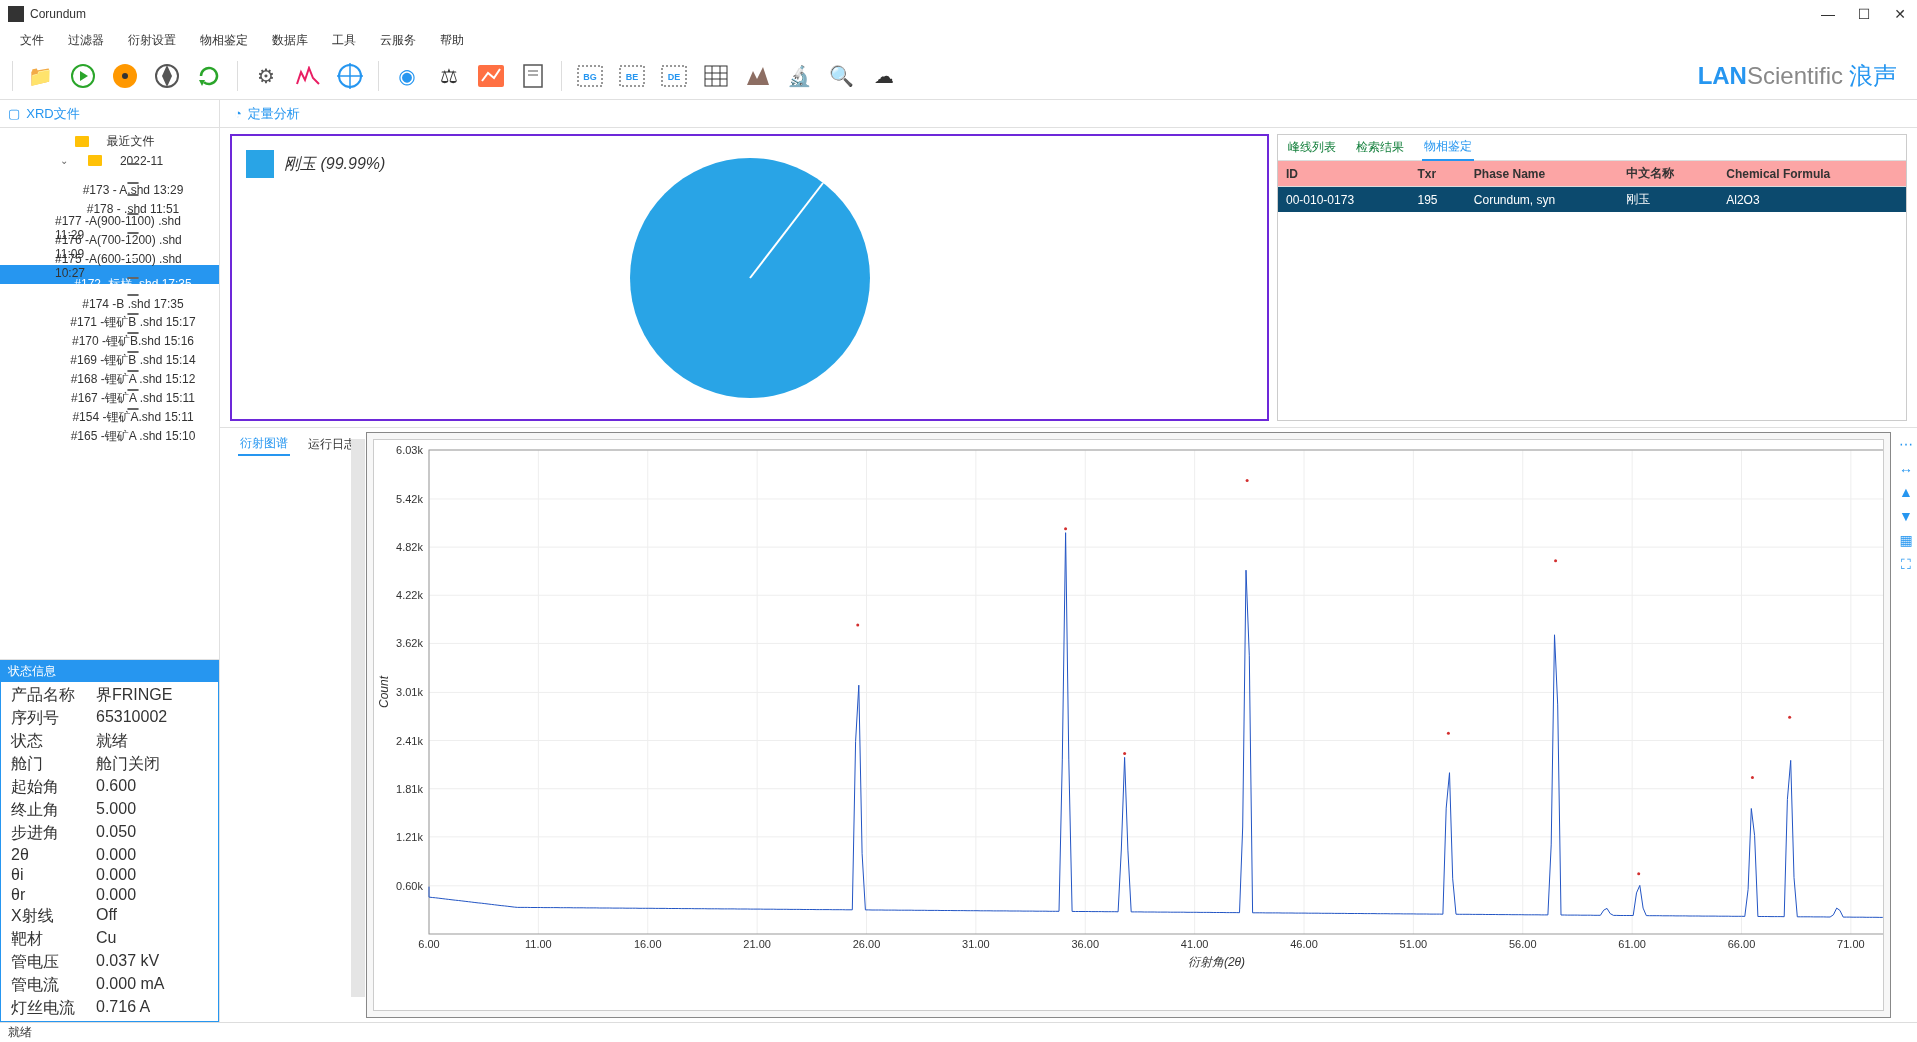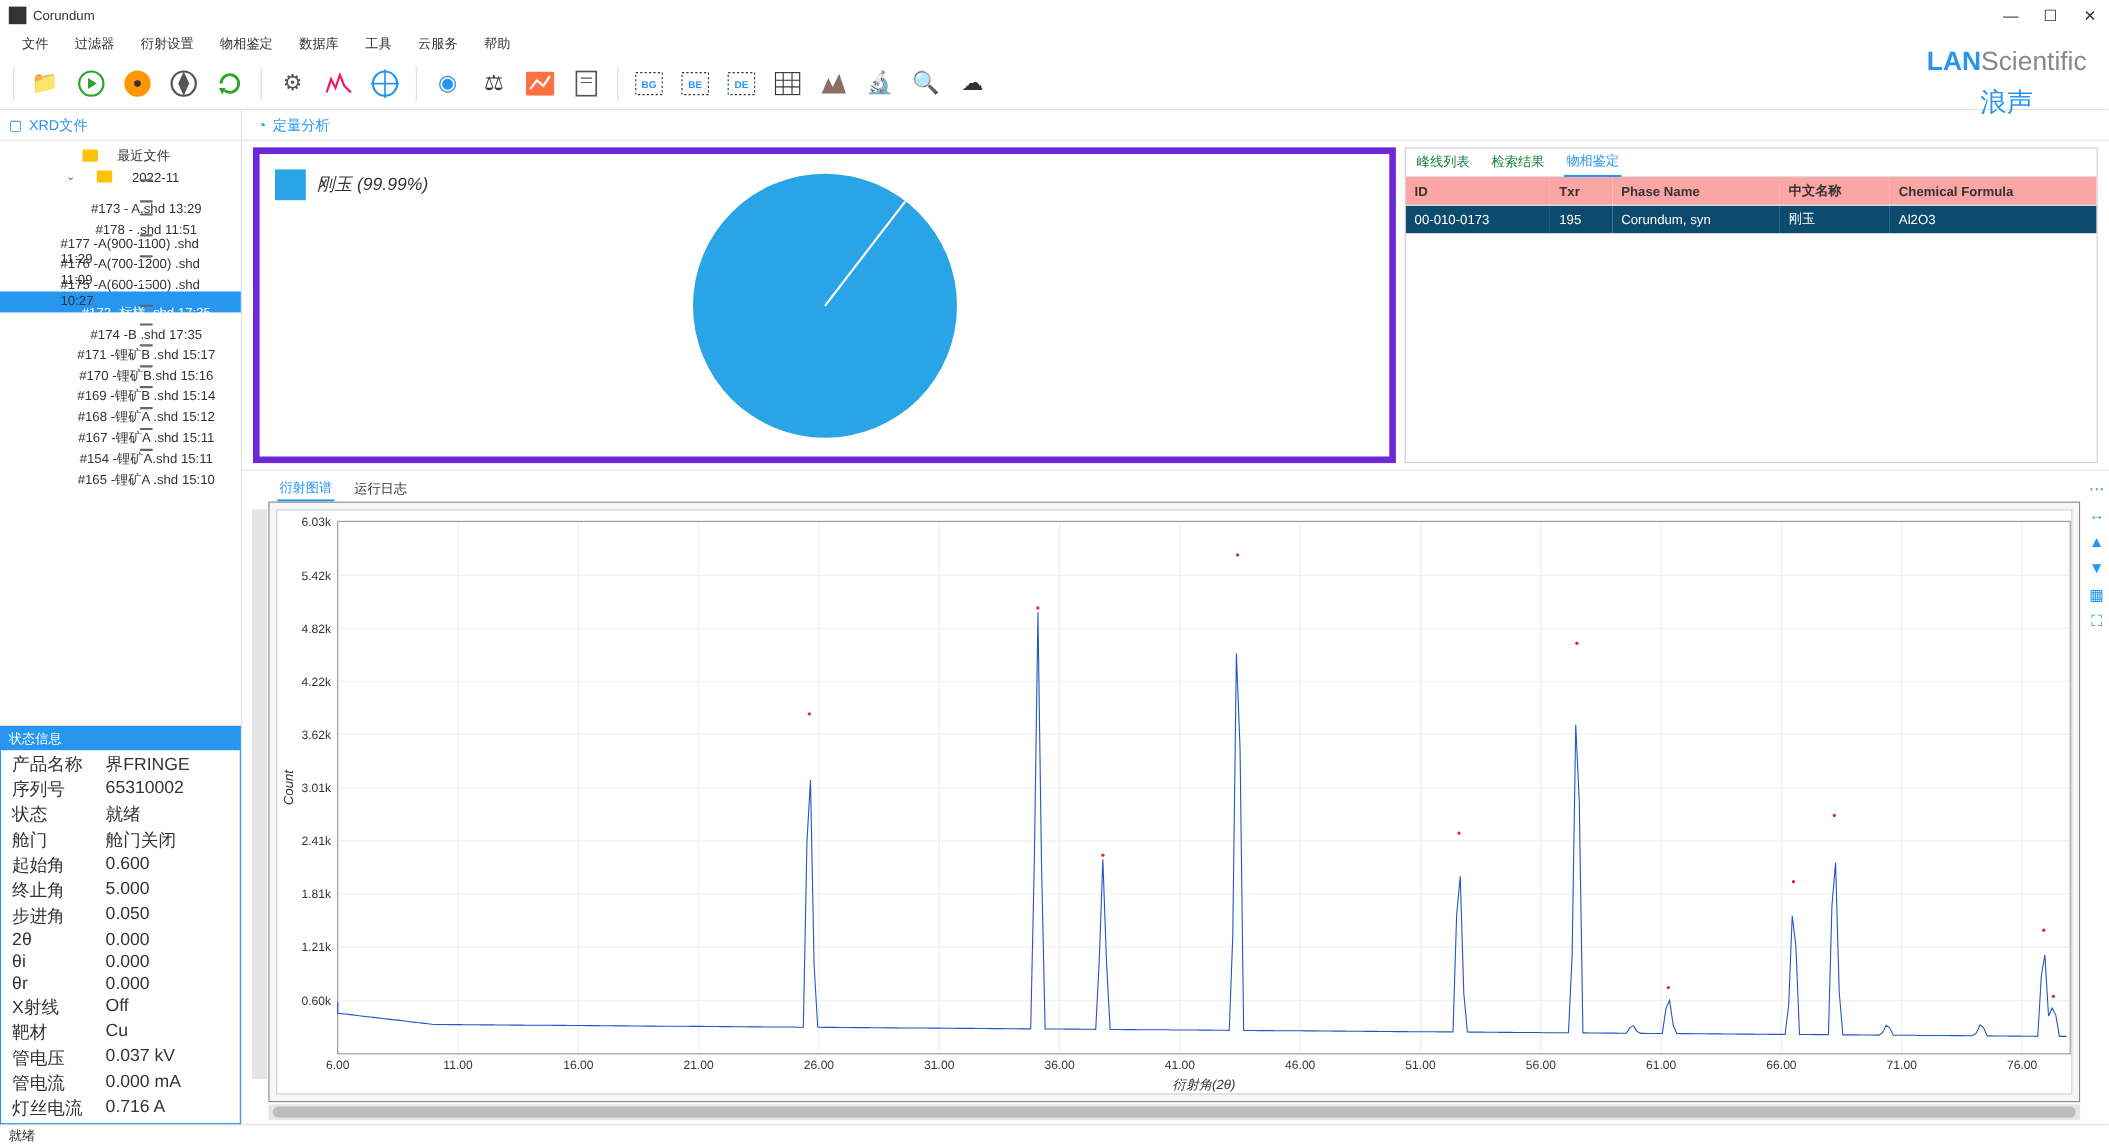--- a/index.html
+++ b/index.html
@@ -10,21 +10,21 @@
 .titlebar .title { flex: 1; font-size: 12px; }
 .titlebar .win-btns { display: flex; gap: 18px; }
 .titlebar .win-btn { width: 18px; text-align: center; cursor: pointer; font-size: 14px; }
 
 .menubar { height: 24px; display: flex; align-items: center; padding: 0 10px; gap: 4px; background: #fff; }
 .menubar .menu-item { padding: 2px 10px; cursor: pointer; font-size: 12px; }
 
 .toolbar { height: 48px; display: flex; align-items: center; padding: 0 8px; gap: 6px; border-bottom: 1px solid #e0e0e0; }
 .toolbar .tb-btn { width: 36px; height: 36px; display: flex; align-items: center; justify-content: center; cursor: pointer; border-radius: 2px; }
 .toolbar .sep { width: 1px; height: 30px; background: #ddd; margin: 0 4px; }
-.toolbar .brand { margin-left: auto; display: flex; align-items: center; gap: 6px; padding-right: 12px; flex-direction: column; }
+.toolbar .brand { margin-left: auto; display: flex; align-items: center; gap: 6px; padding-right: 12px; }
 .toolbar .brand .b1 { color: #2696f0; font-size: 24px; font-weight: 600; }
 .toolbar .brand .b1 .gray { color: #888; font-weight: 400; }
 .toolbar .brand .b2 { color: #2696f0; font-size: 24px; font-weight: 500; }
 
 .main { display: flex; height: calc(100vh - 120px); }
 
 .left-col { width: 220px; display: flex; flex-direction: column; border-right: 1px solid #e0e0e0; }
 .panel-header { height: 28px; display: flex; align-items: center; padding: 0 8px; color: #2696f0; font-size: 13px; font-weight: 500; border-bottom: 1px solid #e0e0e0; gap: 6px; }
 .file-tree { flex: 1; overflow-y: auto; padding: 4px 0; }
 .tree-item { display: flex; align-items: center; padding: 2px 8px 2px 22px; gap: 18px; cursor: pointer; font-size: 12px; height: 19px; justify-content: center; }
@@ -40,38 +40,38 @@
 .status-header { height: 22px; background: #2696f0; color: #fff; display: flex; align-items: center; padding: 0 8px; font-size: 12px; }
 .status-body { padding: 2px 0; max-height: 340px; overflow-y: auto; border: 1px solid #2696f0; border-top: none;}
 .status-row { display: flex; padding: 1px 10px; font-size: 16px; }
 .status-row .k { width: 85px; }
 .status-row .v { flex: 1; }
 
 .right-area { flex: 1; display: flex; flex-direction: column; }
 .analysis-header { height: 28px; display: flex; align-items: center; padding: 0 14px; color: #2696f0; font-size: 13px; gap: 6px; border-bottom: 1px solid #e0e0e0; }
 
 .upper { display: flex; height: 300px; border-bottom: 1px solid #e0e0e0; }
-.pie-panel { flex: 1; border: 6px solid #6d28d9; margin: 6px 4px 6px 10px; position: relative; }
+.pie-panel { flex: 1; border: 2px solid #6d28d9; margin: 6px 4px 6px 10px; position: relative; }
 .pie-legend { position: absolute; top: 14px; left: 14px; display: flex; align-items: center; gap: 10px; }
 .pie-legend .sw { width: 28px; height: 28px; background: #29a4e6; }
 .pie-legend .txt { font-style: italic; font-size: 16px; color: #333; }
 .pie-chart { position: absolute; left: 50%; top: 50%; transform: translate(-50%, -50%); }
 
 .table-panel { width: 630px; margin: 6px 10px 6px 4px; border: 1px solid #ccc; display: flex; flex-direction: column; }
 .table-tabs { display: flex; height: 26px; align-items: center; padding: 0 8px; gap: 16px; border-bottom: 1px solid #ddd; }
 .table-tabs .tab { cursor: pointer; font-size: 12px; padding: 4px 2px; color: #15803d; }
 .table-tabs .tab.active { color: #2696f0; border-bottom: 2px solid #2696f0; }
 .phase-table { flex: 1; overflow: auto; }
 .phase-table table { width: 100%; border-collapse: collapse; font-size: 12px; }
 .phase-table th { text-align: left; padding: 4px 8px; border-bottom: 1px solid #ddd; font-weight: 600; background: #fca5a5; }
 .phase-table td { padding: 4px 8px; }
 .phase-table tr.sel td { background: #0c4a6e; color: #fff; }
 
 .lower { flex: 1; display: flex; }
-.chart-area { flex: 1; display: flex; flex-direction: column; margin: 4px 4px 4px 24px; justify-content: flex-end; }
+.chart-area { flex: 1; display: flex; flex-direction: row; margin: 4px 4px 4px 10px; justify-content: flex-end; }
 .chart-tabs { display: flex; height: 24px; align-items: center; gap: 16px; padding: 0 8px; }
 .chart-tabs .tab { cursor: pointer; font-size: 12px; padding: 2px 2px; }
 .chart-tabs .tab.active { color: #2696f0; border-bottom: 2px solid #2696f0; }
 .chart-box { flex: 1; border: 1px solid #888; position: relative; background: #f7f7f7; }
 .chart-inner { position: absolute; top: 6px; left: 6px; right: 6px; bottom: 6px; background: #fff; border: 1px solid #ccc; }
 .chart-svg { width: 100%; height: 100%; }
 .hscroll { height: 14px; background: #e5e5e5; margin-top: 2px; position: relative; }
 .hscroll .thumb { position: absolute; left: 4px; right: 4px; top: 2px; bottom: 2px; background: #bdbdbd; border-radius: 5px; }
 .vscroll { position: absolute; left: -16px; top: 6px; bottom: 20px; width: 14px; background: #e5e5e5; }
 

